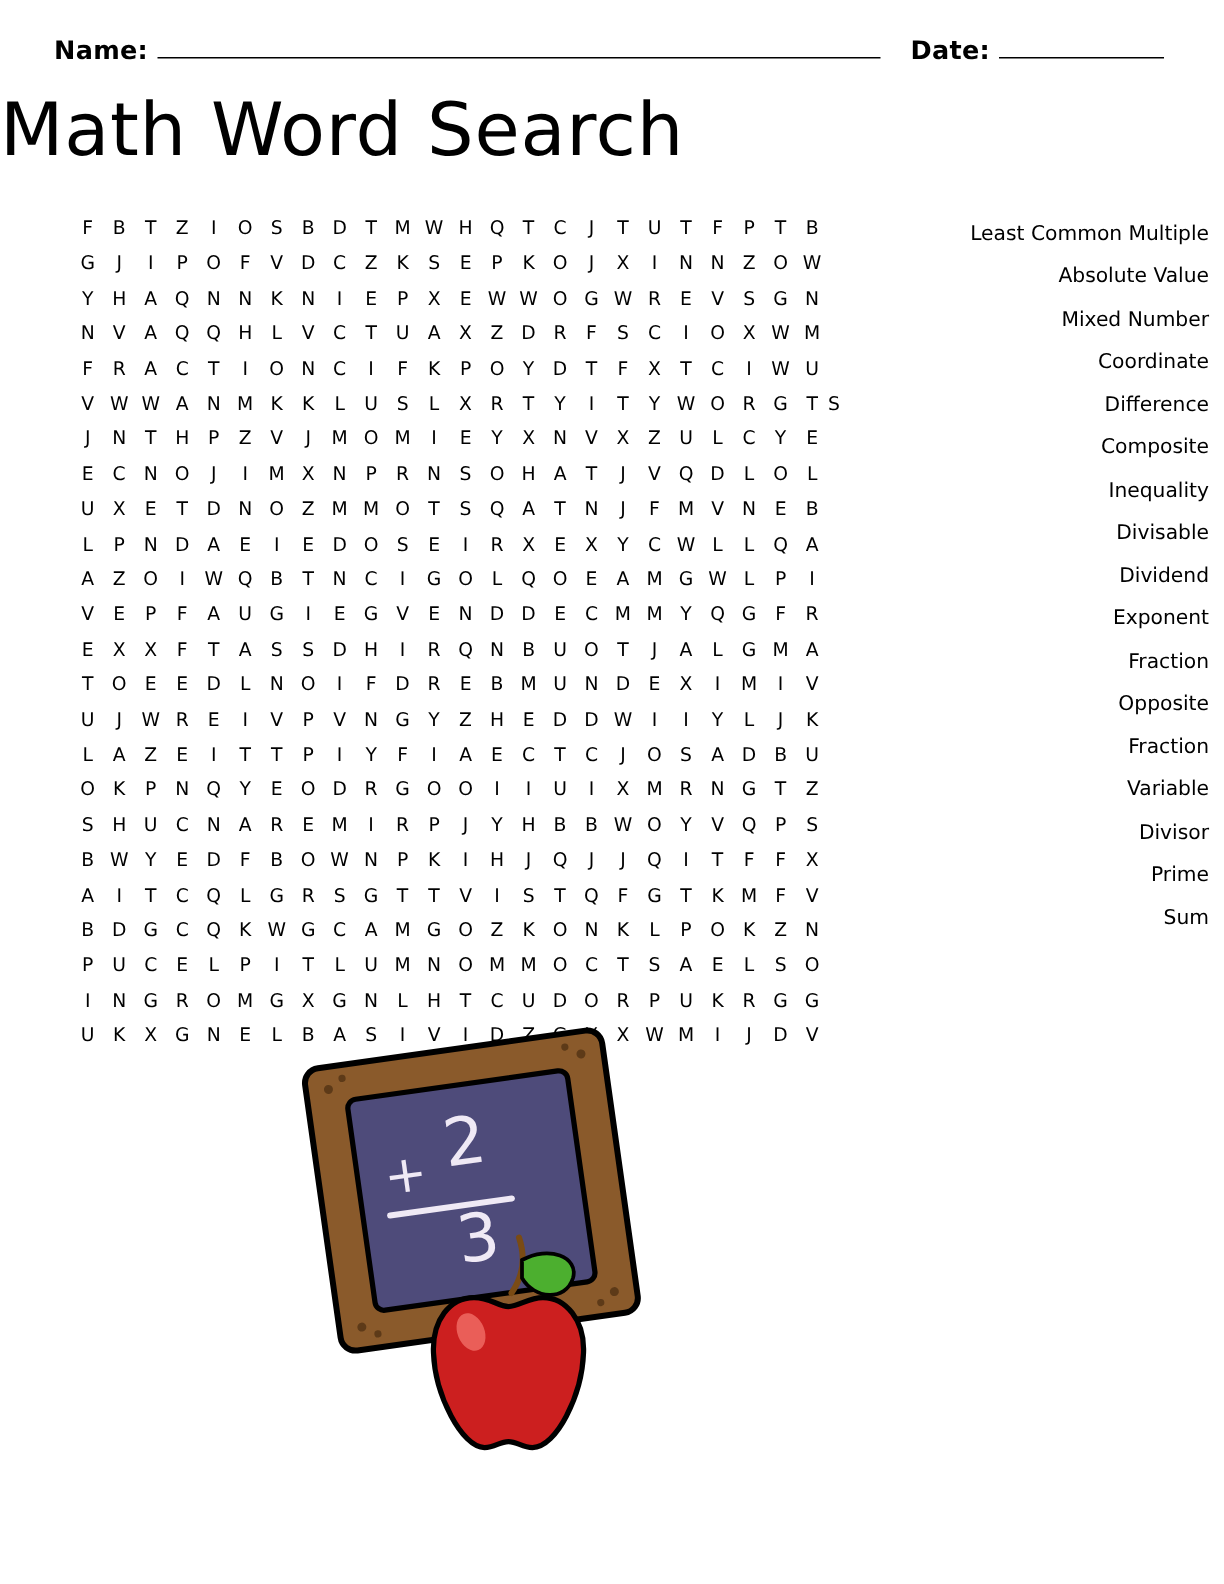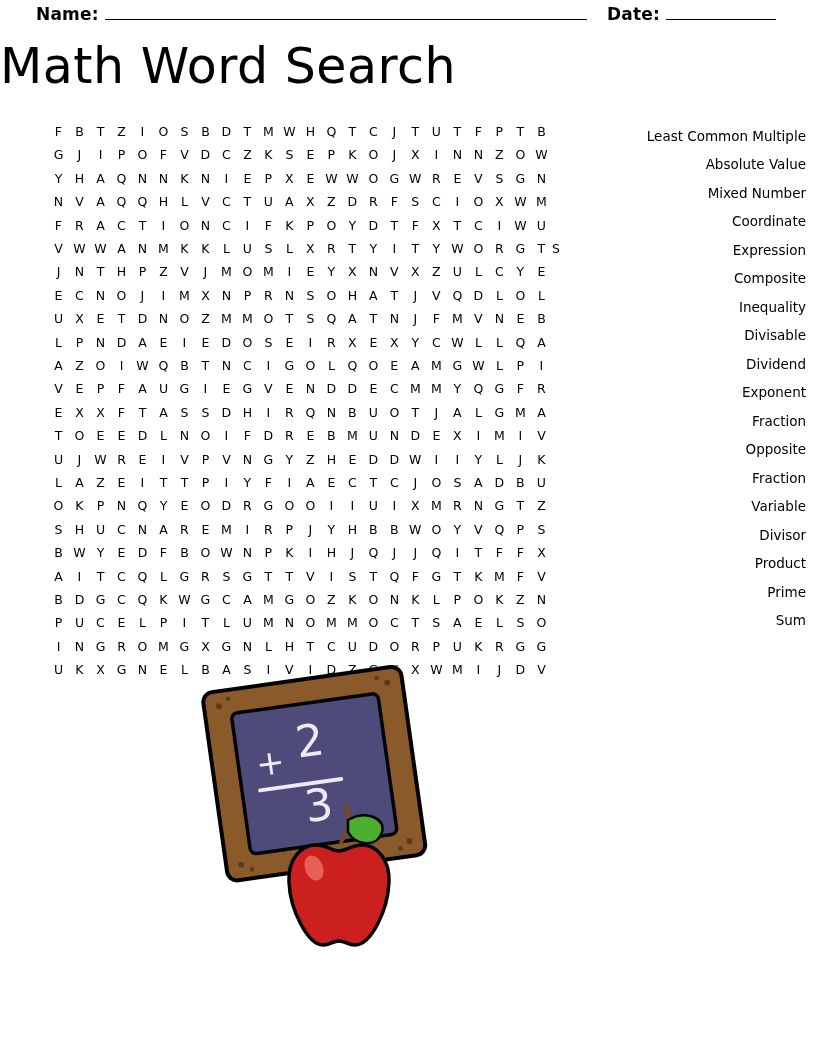--- a/index.html
+++ b/index.html
@@ -23,20 +23,21 @@
     padding: 0;
   }
   
   .name-date-row {
     display: flex;
     align-items: baseline;
     padding: 4px 36px 0 36px;
     font-size: 17px;
     font-weight: bold;
     letter-spacing: 0.2px;
+    margin-top: 20px;
   }
   .nd-label { white-space: nowrap; }
   .nd-rule {
     flex: 1 1 auto;
     border-bottom: 1.6px solid #000;
     margin: 0 4px 4px 6px;
     height: 1px;
   }
   .nd-rule.short { flex: 0 0 110px; }
   .nd-date-label { margin-left: 16px; white-space: nowrap; }
@@ -749,32 +750,31 @@
           </tbody>
       </table>
     </div>
 
     <div class="word-list">
       <ul id="word-list">
           <li>Least Common Multiple</li>
           <li>Absolute Value</li>
           <li>Mixed Number</li>
           <li>Coordinate</li>
-          <li>Expression</li>
+          <li>Difference</li>
           <li>Composite</li>
           <li>Inequality</li>
           <li>Divisable</li>
           <li>Dividend</li>
           <li>Exponent</li>
           <li>Fraction</li>
           <li>Opposite</li>
           <li>Fraction</li>
           <li>Variable</li>
           <li>Divisor</li>
-          <li>Product</li>
           <li>Prime</li>
           <li>Sum</li>
         </ul>
     </div>
 
   </div>
 
   <div class="illustration">
     <svg viewBox="0 0 250 300" width="250" height="300" xmlns="http://www.w3.org/2000/svg">
       <g transform="rotate(-8 125 140)">

